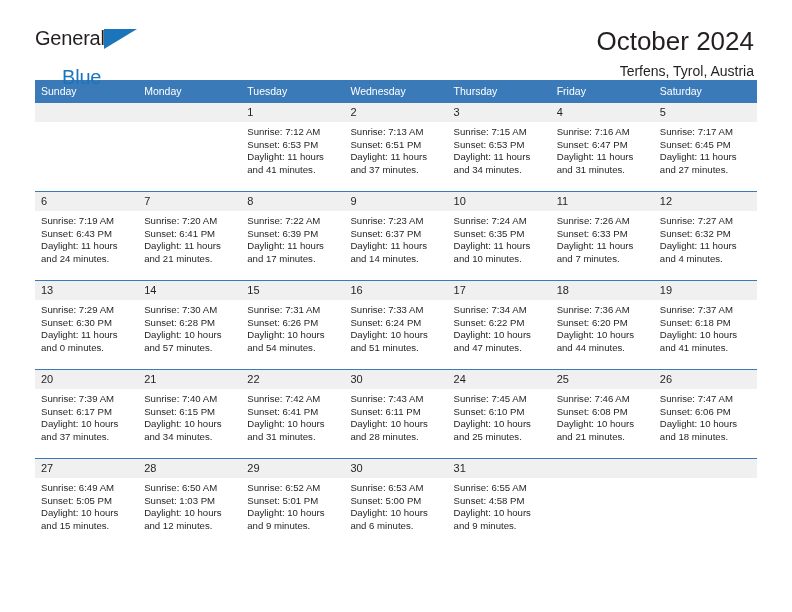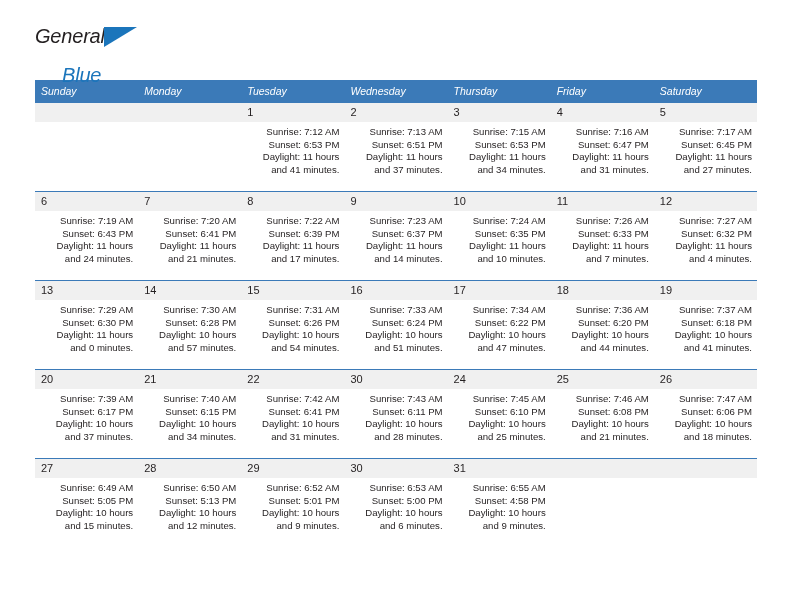--- a/index.html
+++ b/index.html
@@ -18,26 +18,25 @@
     position: relative;
     width: 792px;
     height: 612px;
     box-sizing: border-box;
     padding: 0 35px;
   }
 
   
   .top-bar {
     display: flex;
-    align-items: center;
+    align-items: flex-start;
     justify-content: space-between;
     padding-top: 26px;
     height: 72px;
     box-sizing: border-box;
-    font-style: italic;
   }
   .brand {
     position: relative;
     width: 115px;
     height: 50px;
     margin-left: 0px;
   }
   .brand-general {
     position: absolute;
     left: 0;
@@ -95,21 +94,20 @@
   }
   .calendar th {
     background: #3b7ab8;
     color: #ffffff;
     font-size: 10.5px;
     font-weight: normal;
     text-align: left;
     padding: 5px 0 5px 6px;
     height: 18px;
     box-sizing: border-box;
-    font-style: italic;
   }
   .calendar td {
     vertical-align: top;
     padding: 0;
     border-top: 1.5px solid #3b7ab8;
     background: #ffffff;
     height: 88px;
     box-sizing: border-box;
   }
   .calendar tr.week-row td {
@@ -130,21 +128,20 @@
     box-sizing: border-box;
   }
   .cell-empty .daynum {
     background: #f0f0f0;
   }
   .details {
     padding: 4px 5px 0 6px;
     font-size: 9.6px;
     line-height: 12.6px;
     color: #231f20;
-    text-align: right;
   }
   .details div {
     white-space: nowrap;
   }
   .details .daylight {
     white-space: normal;
   }
 </style>
 </head>
 <body>
@@ -152,20 +149,24 @@
 <div class="page">
 
   <div class="top-bar">
 
     <div class="brand">
       <span class="brand-general">General</span>
       <span class="brand-triangle"></span>
       <span class="brand-blue">Blue</span>
     </div>
 
+    <div class="title-block">
+      <div class="cal-title">October 2024</div>
+      <div class="cal-subtitle">Terfens, Tyrol, Austria</div>
+    </div>
 
   </div>
 
   <table class="calendar">
     <thead>
       <tr>
         <th>Sunday</th>
         <th>Monday</th>
         <th>Tuesday</th>
         <th>Wednesday</th>
@@ -506,21 +507,21 @@
                 <div class="daylight">Daylight: 10 hours</div>
                 <div class="daylight">and 15 minutes.</div>
               </div>
             </div>
           </td>
         <td>
             <div class="cell-inner">
               <span class="daynum">28</span>
               <div class="details">
                 <div>Sunrise: 6:50 AM</div>
-                <div>Sunset: 5:13 PM</div>
+                <div>Sunset: 1:03 PM</div>
                 <div class="daylight">Daylight: 10 hours</div>
                 <div class="daylight">and 12 minutes.</div>
               </div>
             </div>
           </td>
         <td>
             <div class="cell-inner">
               <span class="daynum">29</span>
               <div class="details">
                 <div>Sunrise: 6:52 AM</div>

